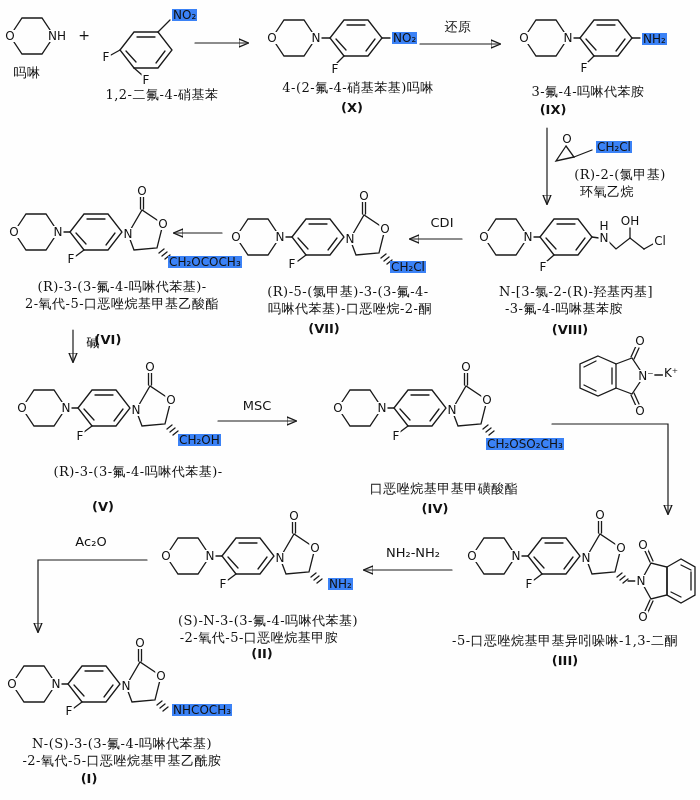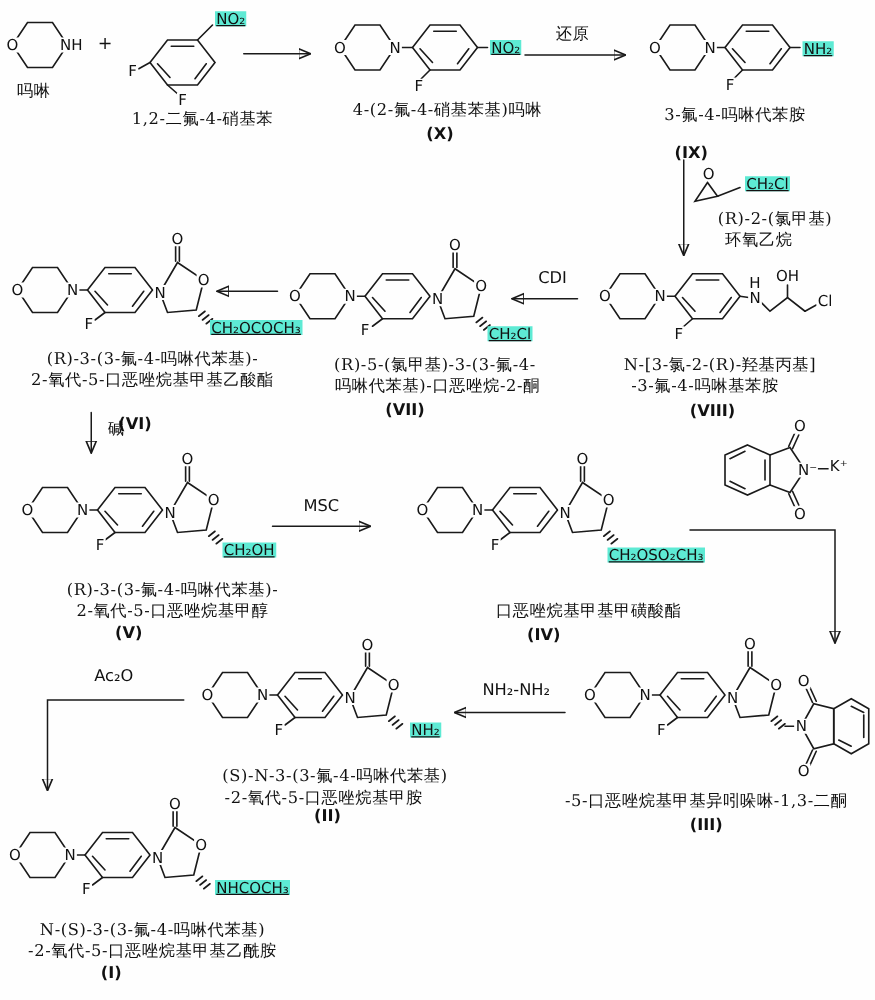--- a/index.html
+++ b/index.html
@@ -4,22 +4,22 @@
 <style>
   html,body{margin:0;padding:0;background:#fff;}
   #canvas{position:relative;width:700px;height:800px;background:#fefefe;overflow:hidden;
           font-family:"DejaVu Sans",sans-serif;color:#111;}
   #bonds{position:absolute;left:0;top:0;}
   #bonds path, #bonds line{stroke:#1a1a1a;stroke-width:1.3;fill:none;stroke-linecap:round;}
   #bonds path.arrow{stroke-width:1.2;}
   .lbl{position:absolute;white-space:nowrap;line-height:1.15;}
   .atom{font:12px "DejaVu Sans",sans-serif;background:#fefefe;padding:0 1px;
         transform:translate(-50%,-50%);line-height:1;}
-  .atomL{font:12px "DejaVu Sans",sans-serif;background:#5eead4;padding:0 1px;
-        transform:translateY(-50%);line-height:1;text-decoration:underline;}
+  .atomL{font:12px "DejaVu Sans",sans-serif;background:#3b82f6;padding:0 1px;
+        transform:translateY(-50%);line-height:1;}
   .cn{font:13px "DejaVu Serif",serif;letter-spacing:.5px;transform:translateX(-50%);}
   .cid{font:bold 13px "DejaVu Sans",sans-serif;transform:translateX(-50%);}
   .rxn{font:13px "DejaVu Serif",serif;letter-spacing:.5px;transform:translateX(-50%);}
   .rxnF{font:13px "DejaVu Sans",sans-serif;transform:translateX(-50%);}
 </style>
 </head>
 <body>
 
 <div id="canvas">
 
@@ -234,21 +234,21 @@
 <span class="lbl cn" style="left:358px;top:79px">4-(2-氟-4-硝基苯基)吗啉</span>
 <span class="lbl cid" style="left:352px;top:100px">(X)</span>
 
 <span class="lbl rxn" style="left:458px;top:18px">还原</span>
 
 <span class="lbl atom" style="left:524px;top:38px">O</span>
 <span class="lbl atom" style="left:568px;top:38px">N</span>
 <span class="lbl atomL" style="left:642px;top:39px">NH₂</span>
 <span class="lbl atom" style="left:584px;top:68px">F</span>
 <span class="lbl cn" style="left:588px;top:83px">3-氟-4-吗啉代苯胺</span>
-<span class="lbl cid" style="left:553px;top:115px">(IX)</span>
+<span class="lbl cid" style="left:553px;top:102px">(IX)</span>
 
 <span class="lbl atom" style="left:567px;top:139px">O</span>
 <span class="lbl atomL" style="left:596px;top:147px">CH₂Cl</span>
 <span class="lbl rxn" style="left:620px;top:166px">(R)-2-(氯甲基)</span>
 <span class="lbl rxn" style="left:607px;top:183px">环氧乙烷</span>
 
 <span class="lbl atom" style="left:484px;top:237px">O</span>
 <span class="lbl atom" style="left:528px;top:237px">N</span>
 <span class="lbl atom" style="left:543px;top:267px">F</span>
 <span class="lbl atom" style="left:604px;top:226px">H</span>
@@ -286,33 +286,32 @@
 <span class="lbl rxn" style="left:93px;top:334px">碱</span>
 
 <span class="lbl atom" style="left:22px;top:408px">O</span>
 <span class="lbl atom" style="left:66px;top:408px">N</span>
 <span class="lbl atom" style="left:80px;top:436px">F</span>
 <span class="lbl atom" style="left:136px;top:410px">N</span>
 <span class="lbl atom" style="left:171px;top:400px">O</span>
 <span class="lbl atom" style="left:150px;top:367px">O</span>
 <span class="lbl atomL" style="left:178px;top:440px">CH₂OH</span>
 <span class="lbl cn" style="left:138px;top:463px">(R)-3-(3-氟-4-吗啉代苯基)-</span>
-<span class="lbl cn" style="left:138px;top:480px">2-氧代-5-口恶唑烷基甲醇</span>
 <span class="lbl cid" style="left:103px;top:499px">(V)</span>
 
 <span class="lbl rxnF" style="left:257px;top:398px">MSC</span>
 
 <span class="lbl atom" style="left:338px;top:408px">O</span>
 <span class="lbl atom" style="left:382px;top:408px">N</span>
 <span class="lbl atom" style="left:396px;top:436px">F</span>
 <span class="lbl atom" style="left:452px;top:410px">N</span>
 <span class="lbl atom" style="left:487px;top:400px">O</span>
 <span class="lbl atom" style="left:466px;top:367px">O</span>
 <span class="lbl atomL" style="left:486px;top:444px">CH₂OSO₂CH₃</span>
-<span class="lbl cn" style="left:471px;top:480px">口恶唑烷基甲基甲磺酸酯</span>
+<span class="lbl cn" style="left:444px;top:480px">口恶唑烷基甲基甲磺酸酯</span>
 <span class="lbl cid" style="left:435px;top:501px">(IV)</span>
 
 <span class="lbl atom" style="left:640px;top:341px">O</span>
 <span class="lbl atom" style="left:640px;top:411px">O</span>
 <span class="lbl atom" style="left:646px;top:376px">N⁻</span>
 <span class="lbl atom" style="left:671px;top:373px">K⁺</span>
 
 <span class="lbl atom" style="left:472px;top:556px">O</span>
 <span class="lbl atom" style="left:516px;top:556px">N</span>
 <span class="lbl atom" style="left:529px;top:584px">F</span>

